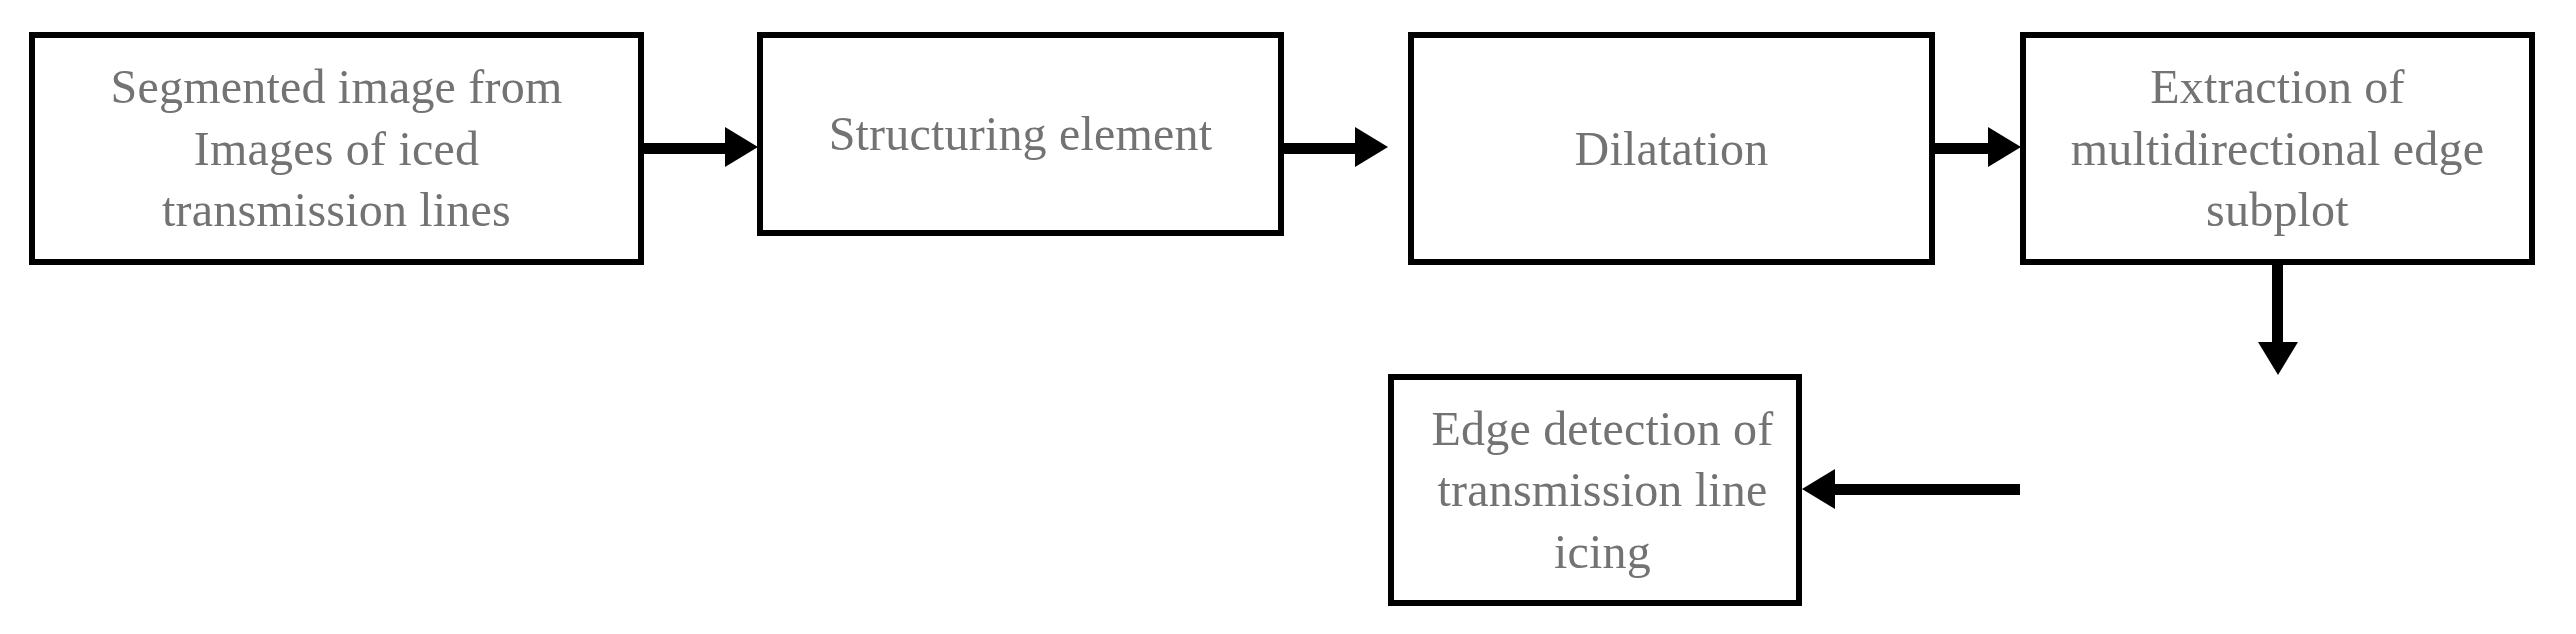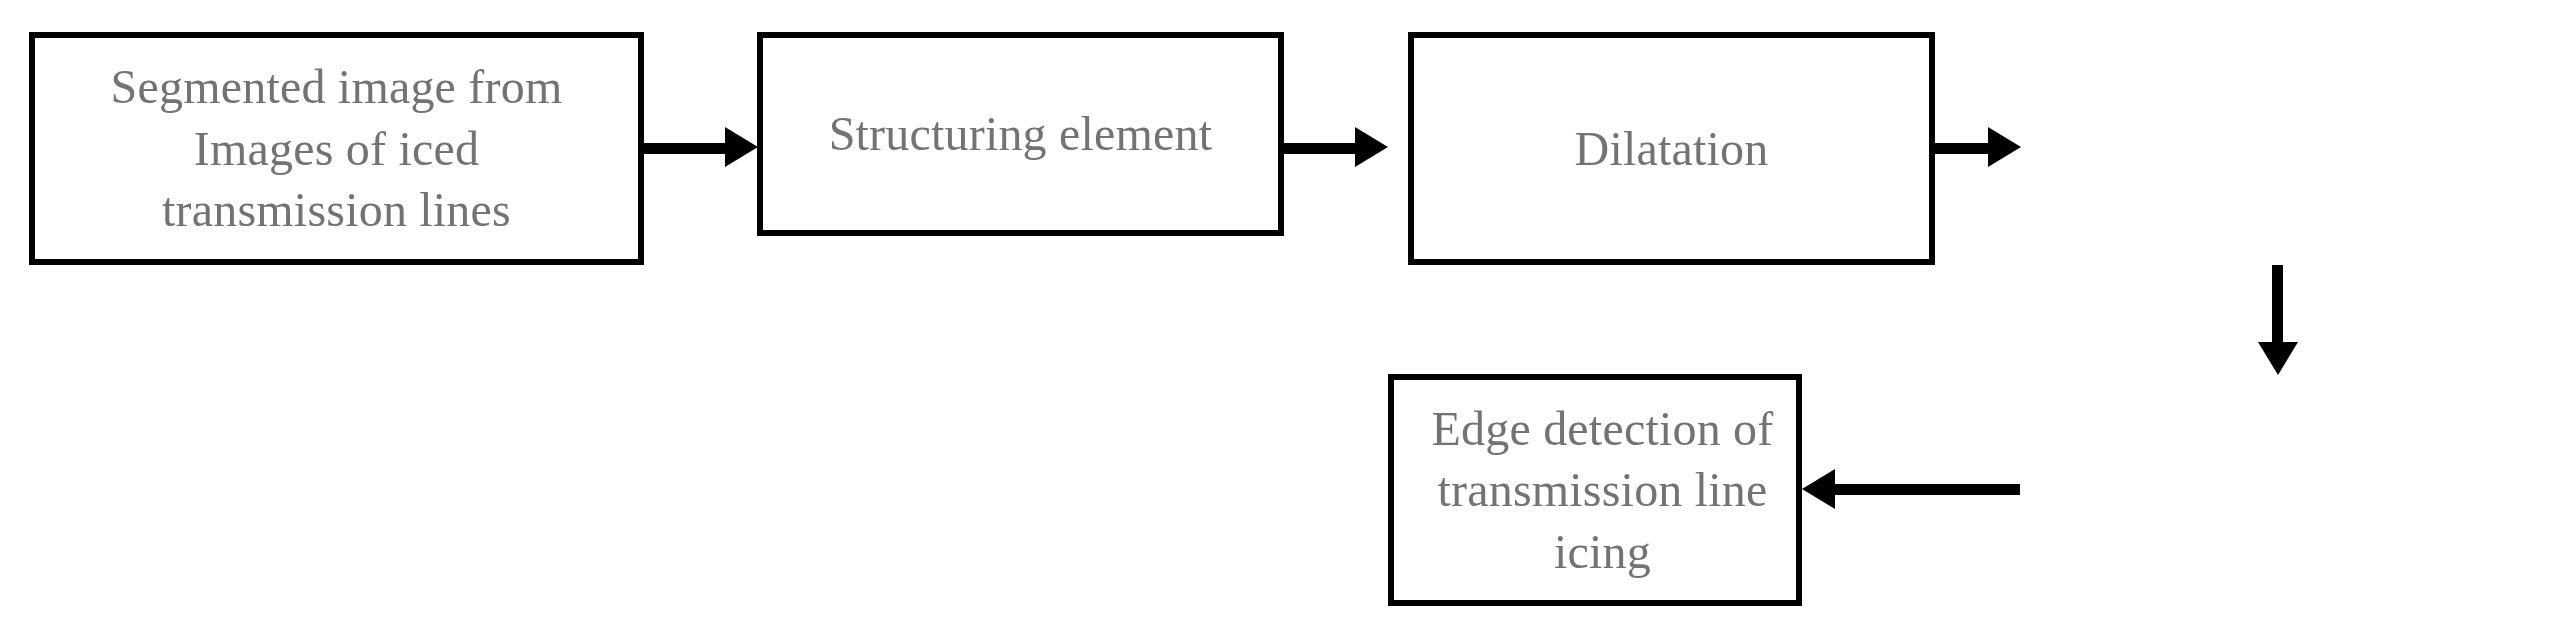--- a/index.html
+++ b/index.html
@@ -99,20 +99,25 @@
   <div class="conn-h" style="left:1284px; top:143px; width:77px;"></div>
   <div class="arrow-right" style="left:1355px; top:127px;"></div>
 
   <div class="node" style="left:1388px; top:32px; width:527px; height:233px;margin-left:20px;">
     <span class="label">Dilatation</span>
   </div>
 
   <div class="conn-h" style="left:1915px; top:143px; width:79px;"></div>
   <div class="arrow-right" style="left:1988px; top:127px;"></div>
 
+  <div class="node" style="left:2020px; top:32px; width:515px; height:233px;">
+    <span class="label">Extraction of
+multidirectional edge
+subplot</span>
+  </div>
 
   <div class="conn-v" style="left:2272px; top:265px; width:10.5px; height:86px;"></div>
   <div class="arrow-down" style="left:2258px; top:342px;"></div>
 
   <div class="node" style="left:1388px; top:374px; width:414px; height:232px;padding-left:15px;">
     <span class="label">Edge detection of
 transmission line
 icing</span>
   </div>
 

